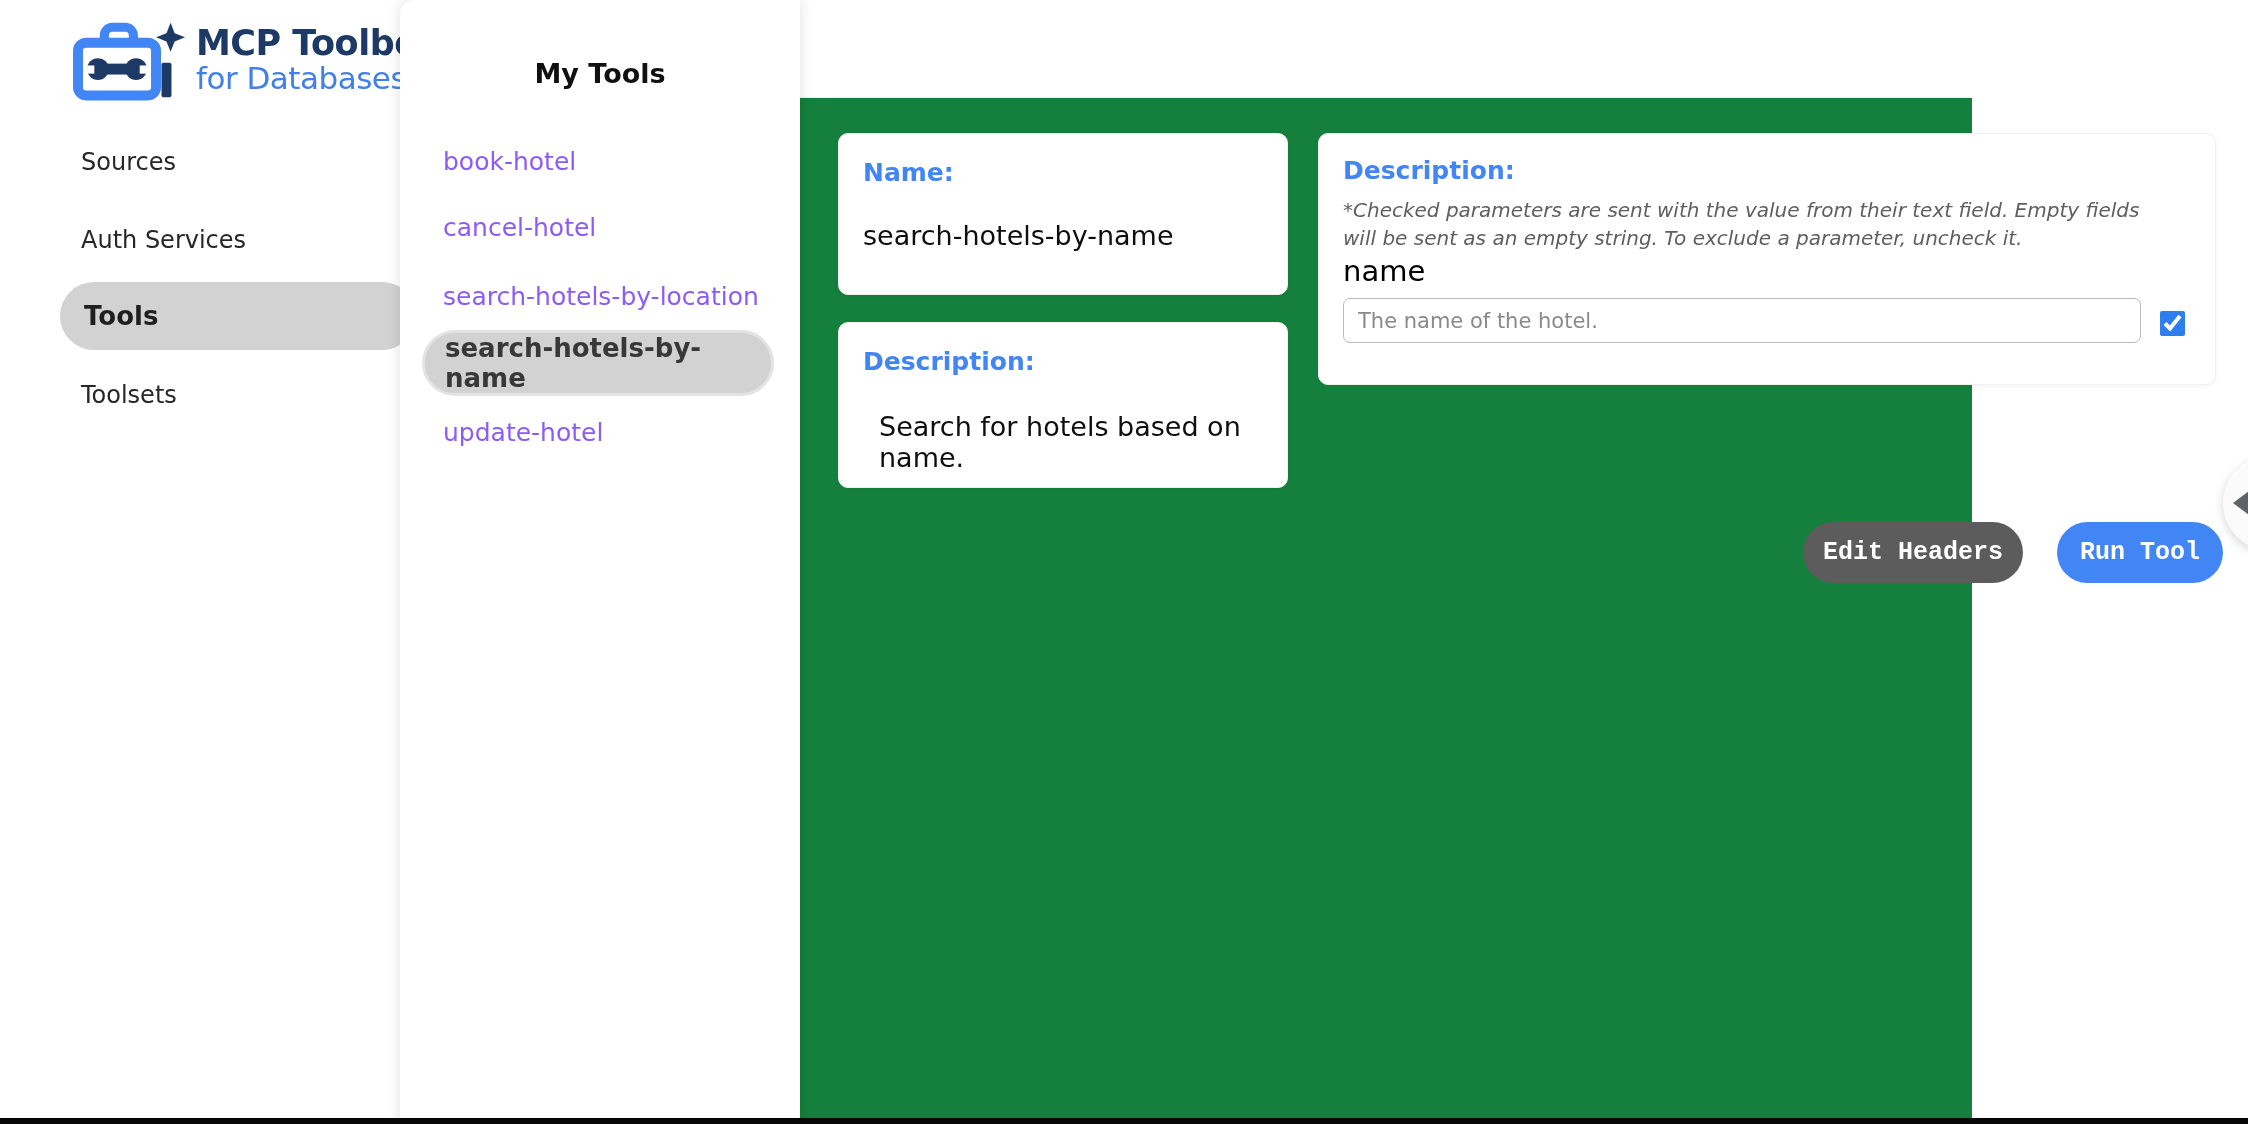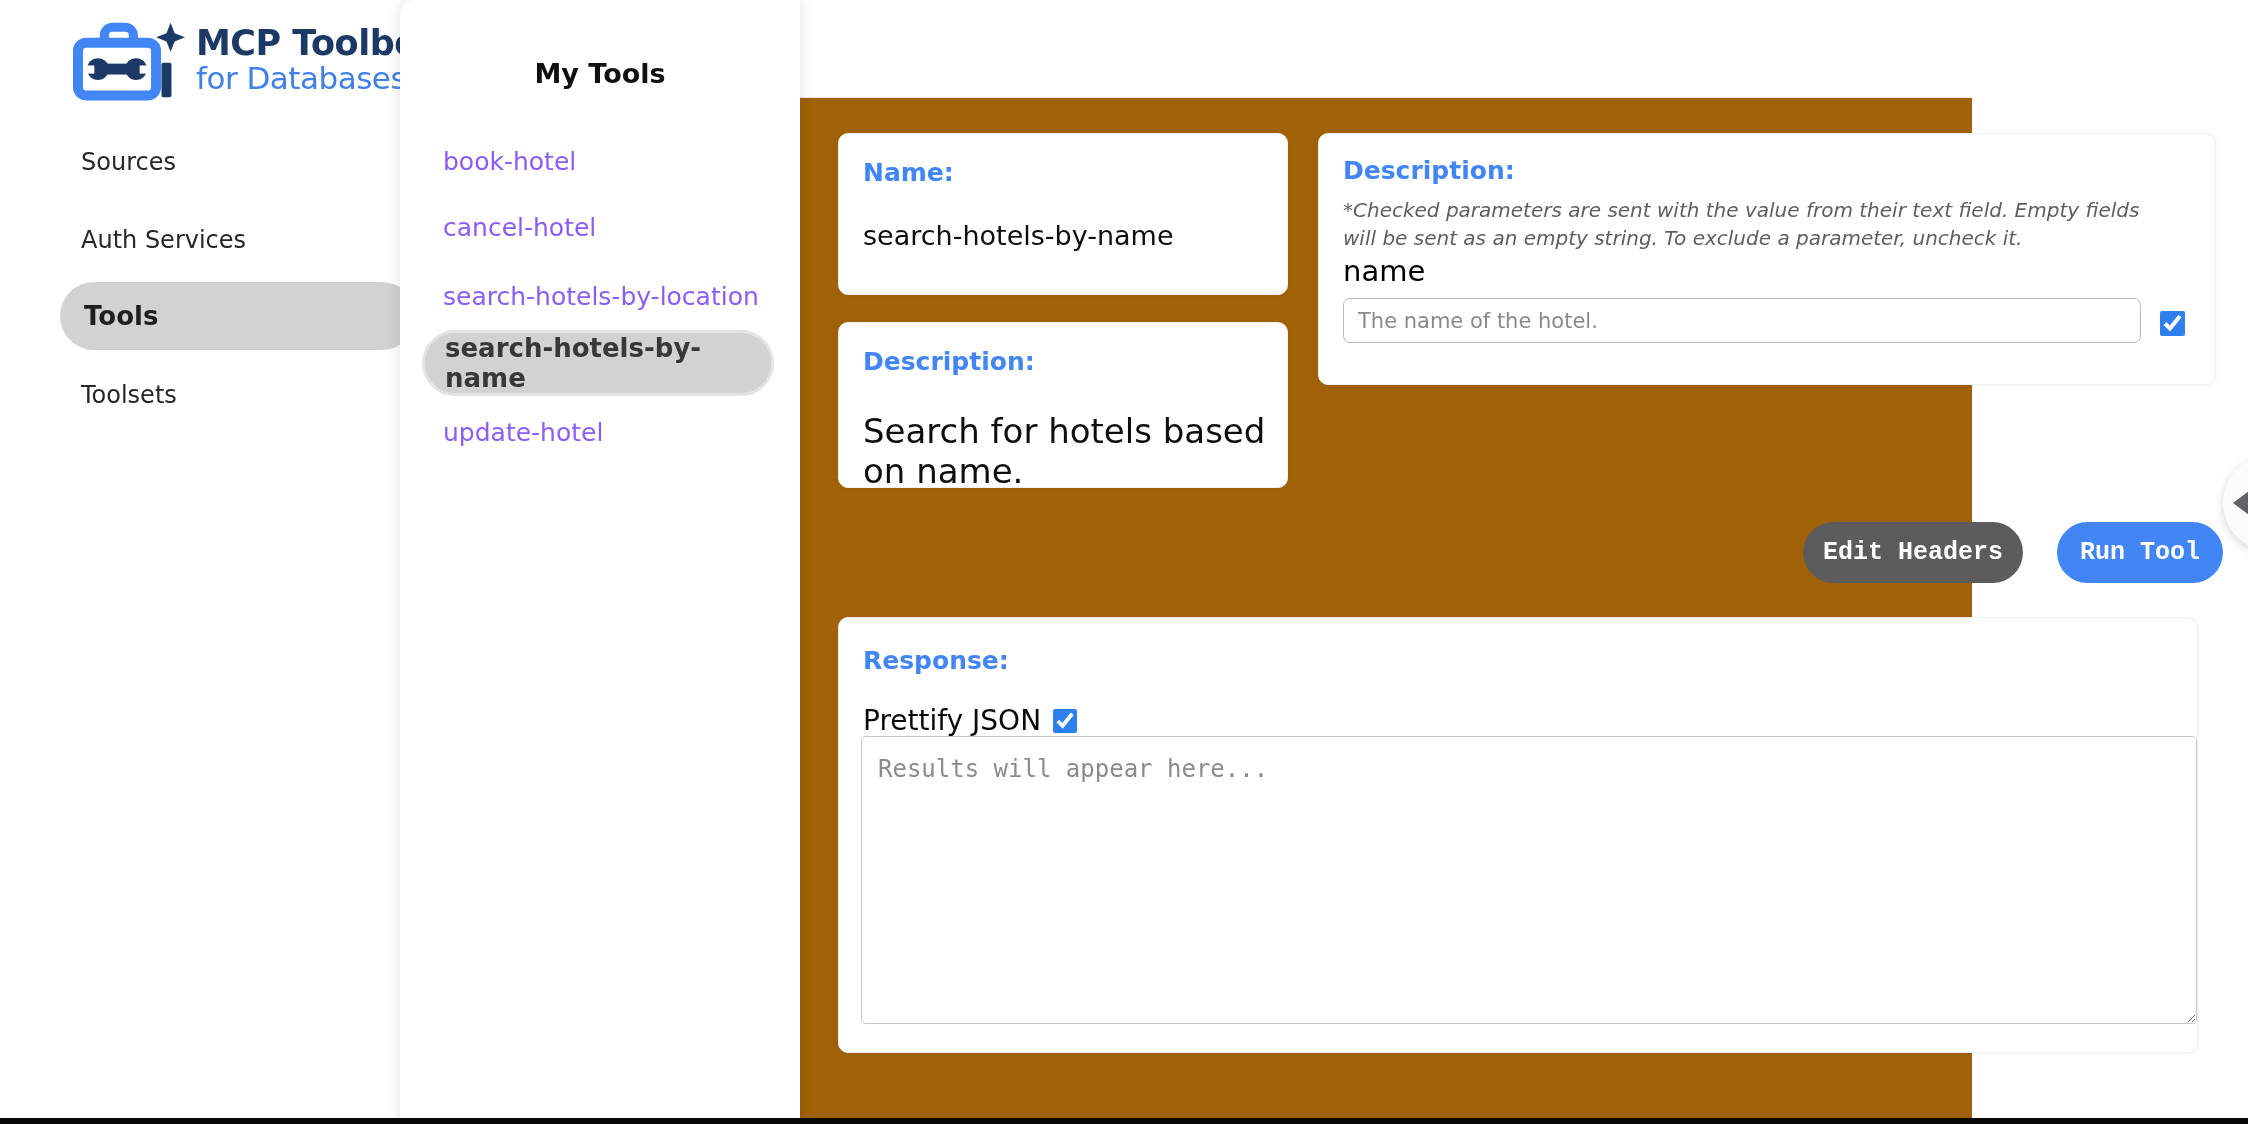--- a/index.html
+++ b/index.html
@@ -35,37 +35,37 @@
     font-size:27px;font-weight:700;color:#101010;}
   .tool-item{position:absolute;left:43px;font-size:25px;color:#8b5cf6;cursor:pointer;line-height:30px;}
   .tool-pill{
     position:absolute;left:22px;top:330px;width:352px;height:66px;border-radius:36px;
     background:#d2d2d2;border:3px solid #e3e3e3;cursor:pointer;display:flex;align-items:center;
     box-sizing:border-box;
   }
   .tool-pill span{margin-left:20px;font-size:26px;font-weight:700;color:#383838;}
   
   .main{
-    position:absolute;left:800px;top:0;width:1172px;height:1124px;background:#a16207;
+    position:absolute;left:800px;top:0;width:1172px;height:1124px;background:#15803d;
   }
   .main-header{
     position:absolute;left:0;top:0;width:100%;height:98px;background:#ffffff;
     border-bottom:1px solid #ececec;box-sizing:border-box;
   }
   .card{
     position:absolute;background:#ffffff;border-radius:10px;border:1px solid #f0f0f0;
     box-shadow:0 1px 4px rgba(0,0,0,0.05);box-sizing:border-box;
   }
   .card-label{font-size:25px;font-weight:700;color:#4285f4;}
   #name-card{left:38px;top:133px;width:450px;height:162px;}
   #name-card .card-label{position:absolute;left:24px;top:24px;}
   #name-card .card-value{position:absolute;left:24px;top:86px;font-size:27px;color:#0e0e0e;}
   #desc-card{left:38px;top:322px;width:450px;height:166px;}
   #desc-card .card-label{position:absolute;left:24px;top:24px;}
-  #desc-card .card-value{position:absolute;left:24px;top:88px;font-size:34px;color:#0e0e0e;}
+  #desc-card .card-value{position:absolute;left:40px;top:88px;font-size:27px;color:#0e0e0e;}
   #params-card{left:518px;top:133px;width:898px;height:252px;}
   #params-card .card-label{position:absolute;left:24px;top:22px;}
   .params-note{
     position:absolute;left:24px;top:62px;width:820px;
     font-size:20px;font-style:italic;color:#5e5e5e;line-height:1.4;
   }
   .param-name{position:absolute;left:24px;top:120px;font-size:29px;color:#000;}
   .param-input{
     position:absolute;left:24px;top:164px;width:798px;height:45px;box-sizing:border-box;
     border:1px solid #b9b9b9;border-radius:7px;padding:0 14px;font-size:21px;color:#222;
@@ -171,28 +171,20 @@
       <div class="card-label">Description:</div>
       <div class="params-note">*Checked parameters are sent with the value from their text field. Empty fields will be sent as an empty string. To exclude a parameter, uncheck it.</div>
       <div class="param-name">name</div>
       <input class="param-input" type="text" placeholder="The name of the hotel." style="">
       <input class="param-checkbox" type="checkbox" checked="true" style="">
     </div>
 
     <button class="btn btn-dark">Edit Headers</button>
     <button class="btn btn-blue">Run Tool</button>
 
-    <div class="card" id="response-card">
-      <div class="card-label">Response:</div>
-      <div class="prettify-row">
-        <span class="prettify-label">Prettify JSON</span>
-        <input class="prettify-checkbox" type="checkbox" checked="true" style="">
-      </div>
-      <textarea class="response-textarea" placeholder="Results will appear here..." style=""></textarea>
-    </div>
   </main>
 
   <div class="panel-toggle">
     <div class="chevron-left"></div>
   </div>
 
   <div class="bottom-bar"></div>
 </div>
 
 </body></html>

